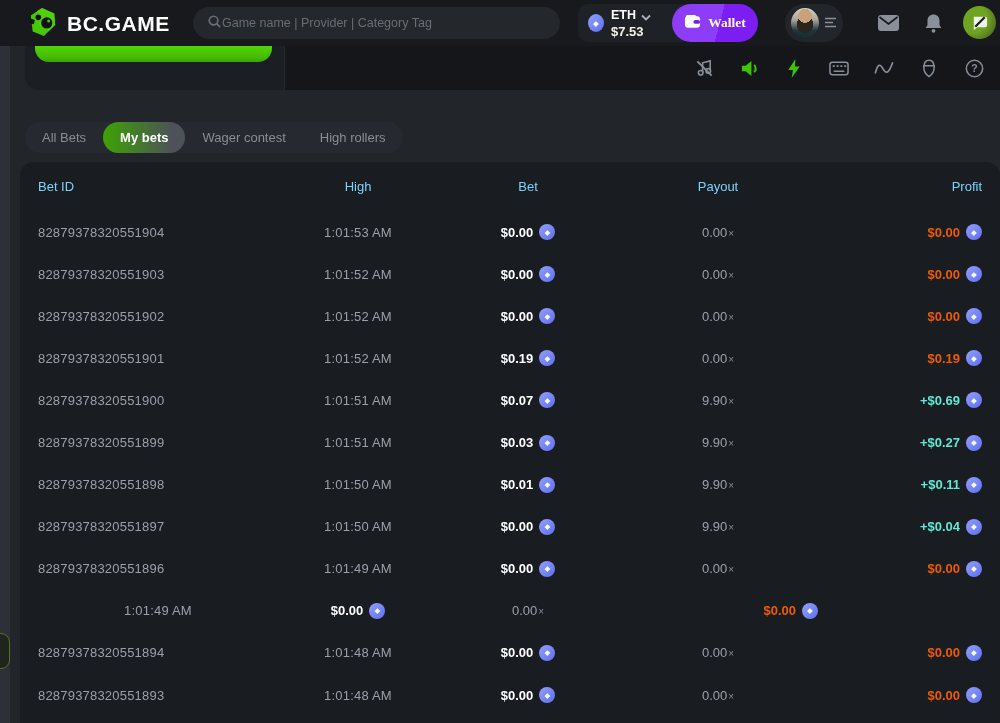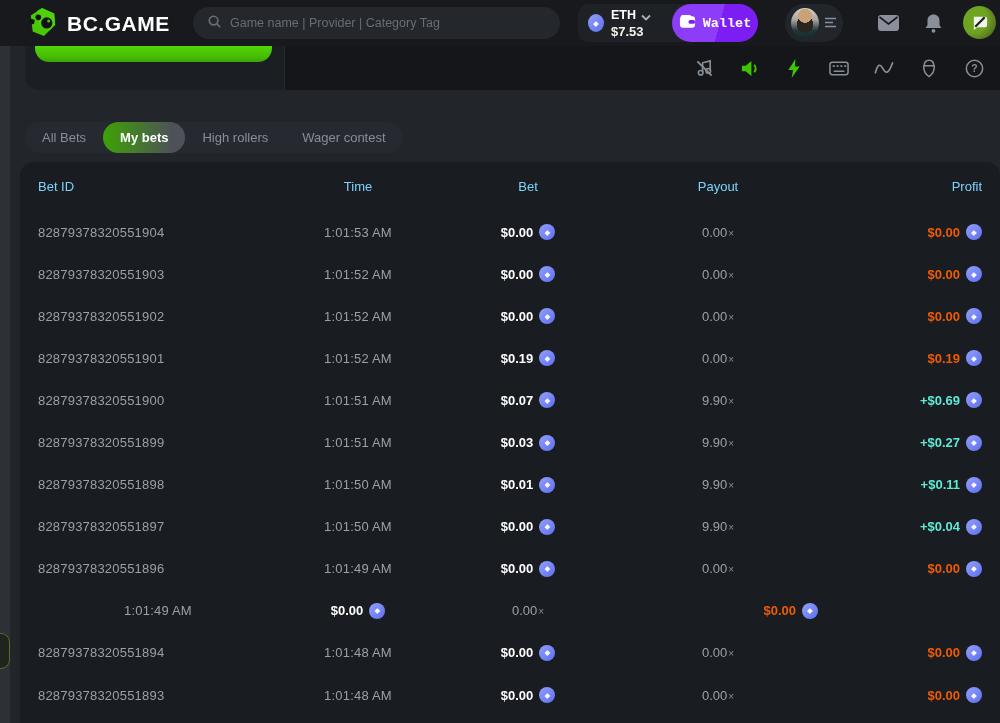--- a/index.html
+++ b/index.html
@@ -7,39 +7,39 @@
     font-family:"Liberation Sans", sans-serif; }
   .stage { position:relative; width:1000px; height:529px; background:#22262a;padding-left:19px; }
 
   
   .header { position:absolute; left:0; top:0; width:1000px; height:46px;
     background:#17191c; z-index:30; }
   .logo { position:absolute; left:28px; top:7px; display:flex; align-items:center; gap:9px; }
   .logo-text { color:#fff; font-size:21px; font-weight:800; letter-spacing:.5px; }
   .search { position:absolute; left:193px; top:7px; width:367px; height:32px;
     background:#24272c; border-radius:16px; display:flex; align-items:center;
-    gap:8px; padding:0 14px; }
+    gap:0; padding:0 14px; }
   .search input { background:transparent; border:none; outline:none; color:#aeb4bc;
     font-size:12.5px; width:100%; font-family:"Liberation Sans",sans-serif; }
   .search input::placeholder { color:#676e76; }
 
   .balance-pill { position:absolute; left:578px; top:4px; width:116px; height:38px;
     background:#1e2125; border-radius:10px; display:flex; align-items:center;
     padding:0 10px; gap:7px; cursor:pointer; }
   .balance-col { display:flex; flex-direction:column; line-height:1.1; }
   .balance-row1 { display:flex; align-items:center; gap:5px; }
   .cur-code { color:#fff; font-size:12.5px; font-weight:700; }
   .cur-amt { color:#f5f2e9; font-size:13px; font-weight:800; }
 
   .wallet-btn { position:absolute; left:672px; top:4px; width:86px; height:38px;
     border:none; border-radius:20px; cursor:pointer;
     background:linear-gradient(105deg,#8d3df7 0 55%,#7c1ef2 55% 100%);
     color:#fff; font-weight:800; font-size:13.5px;
     display:flex; align-items:center; justify-content:center; gap:7px;
-    font-family:Liberation Mono, monospace; }
+    font-family:Liberation Serif, serif; }
 
   .avatar-pill { position:absolute; left:785px; top:4px; width:58px; height:38px;
     background:#22252a; border-radius:19px; display:flex; align-items:center;
     padding:0 6px; gap:5px; cursor:pointer; }
   .avatar { width:30px; height:30px; border-radius:50%;
     background:
       radial-gradient(circle at 50% 26%, #c9a27a 0 26%, rgba(0,0,0,0) 27%),
       radial-gradient(circle at 50% 55%, #2b2521 0 38%, rgba(0,0,0,0) 39%),
       linear-gradient(180deg,#d8d4cd 0%,#a9a39a 40%,#20343c 75%,#142e2c 100%); }
 
@@ -231,28 +231,28 @@
           <circle cx="10" cy="10" r="8.6" stroke="#878e97" stroke-width="1.6"></circle>
           <text x="10" y="14" text-anchor="middle" font-size="11" font-weight="bold" fill="#878e97" font-family="Liberation Sans, sans-serif">?</text>
         </svg>
       </span>
     </div>
   </div>
 
   <div class="tabs">
     <div class="tab">All Bets</div>
     <div class="tab active">My bets</div>
+    <div class="tab">Wager contest</div>
     <div class="tab">High rollers</div>
-    <div class="tab">Wager contest</div>
   </div>
 
   <div class="table">
     <div class="thead">
       <div class="c-left">Bet ID</div>
-      <div class="c-center">Time</div>
+      <div class="c-center">High</div>
       <div class="c-center">Bet</div>
       <div class="c-center">Payout</div>
       <div class="c-right">Profit</div>
     </div>
     <div id="rows">
   <div class="trow">
     <div class="betid c-left">82879378320551904</div>
     <div class="time c-center">1:01:53 AM</div>
     <div class="cell-flex">
       <span class="amt">$0.00</span>

